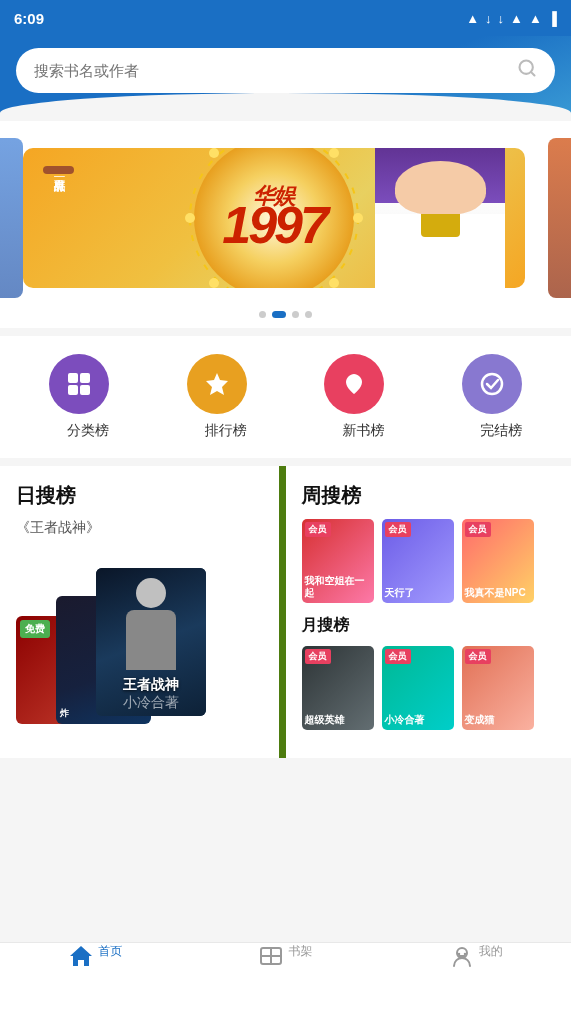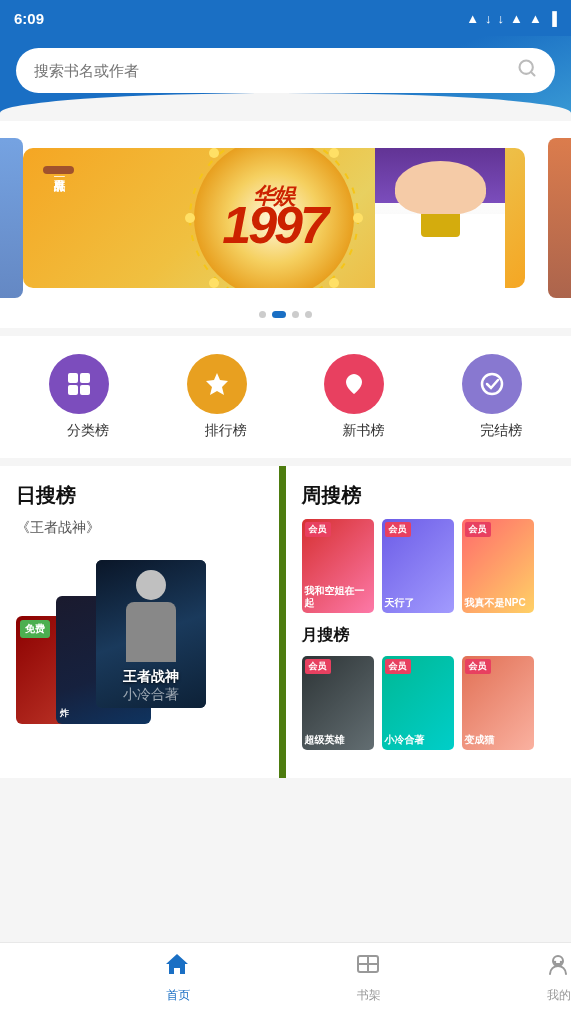--- a/index.html
+++ b/index.html
@@ -268,21 +268,21 @@
       z-index: 1;
     }
     .book-cover-2 {
       width: 95px; height: 128px;
       bottom: 0; left: 40px;
       background: linear-gradient(135deg, #1a1a2e, #16213e);
       z-index: 2;
     }
     .book-cover-3 {
       width: 110px; height: 148px;
-      bottom: 16px; left: 80px;
+      bottom: 8px; left: 80px;
       background: linear-gradient(135deg, #0d2137, #1a3a5c);
       z-index: 3;
     }
     .book-badge {
       position: absolute;
       top: 4px; left: 4px;
       background: #e84060;
       color: white;
       font-size: 10px;
       padding: 2px 5px;
@@ -295,21 +295,21 @@
     }
 
     
     .ranking-small-books {
       display: flex;
       gap: 8px;
       margin-bottom: 12px;
     }
     .small-book {
       width: 72px;
-      height: 94px;
+      height: 84px;
       border-radius: 5px;
       overflow: hidden;
       position: relative;
       flex-shrink: 0;
     }
     .small-book-bg-1 {
       background: linear-gradient(135deg, #d63031, #fd79a8);
     }
     .small-book-bg-2 {
       background: linear-gradient(135deg, #6c5ce7, #a29bfe);
@@ -359,22 +359,22 @@
       width: 571px;
       background: white;
       border-top: 1px solid #e8e8e8;
       display: flex;
       height: 70px;
       z-index: 100;
     }
     .nav-item {
       flex: 1;
       display: flex;
-      flex-direction: column;
-      align-items: flex-end;
+      flex-direction: row;
+      align-items: flex-start;
       justify-content: center;
       gap: 4px;
       cursor: pointer;
     }
     .nav-icon {
       font-size: 24px;
       color: #999;
     }
     .nav-icon.active { color: #1a6fc4; }
     .nav-label {

